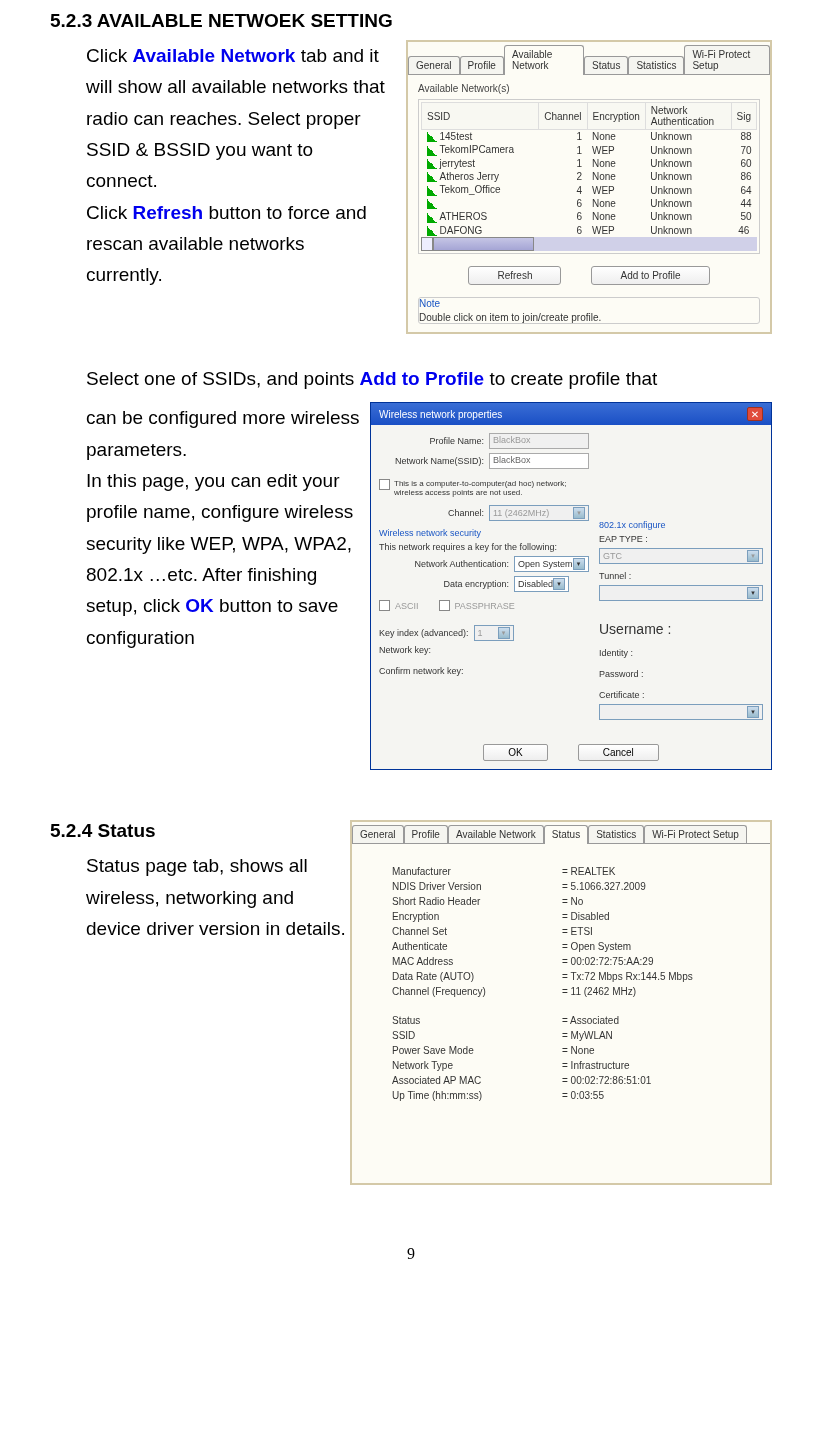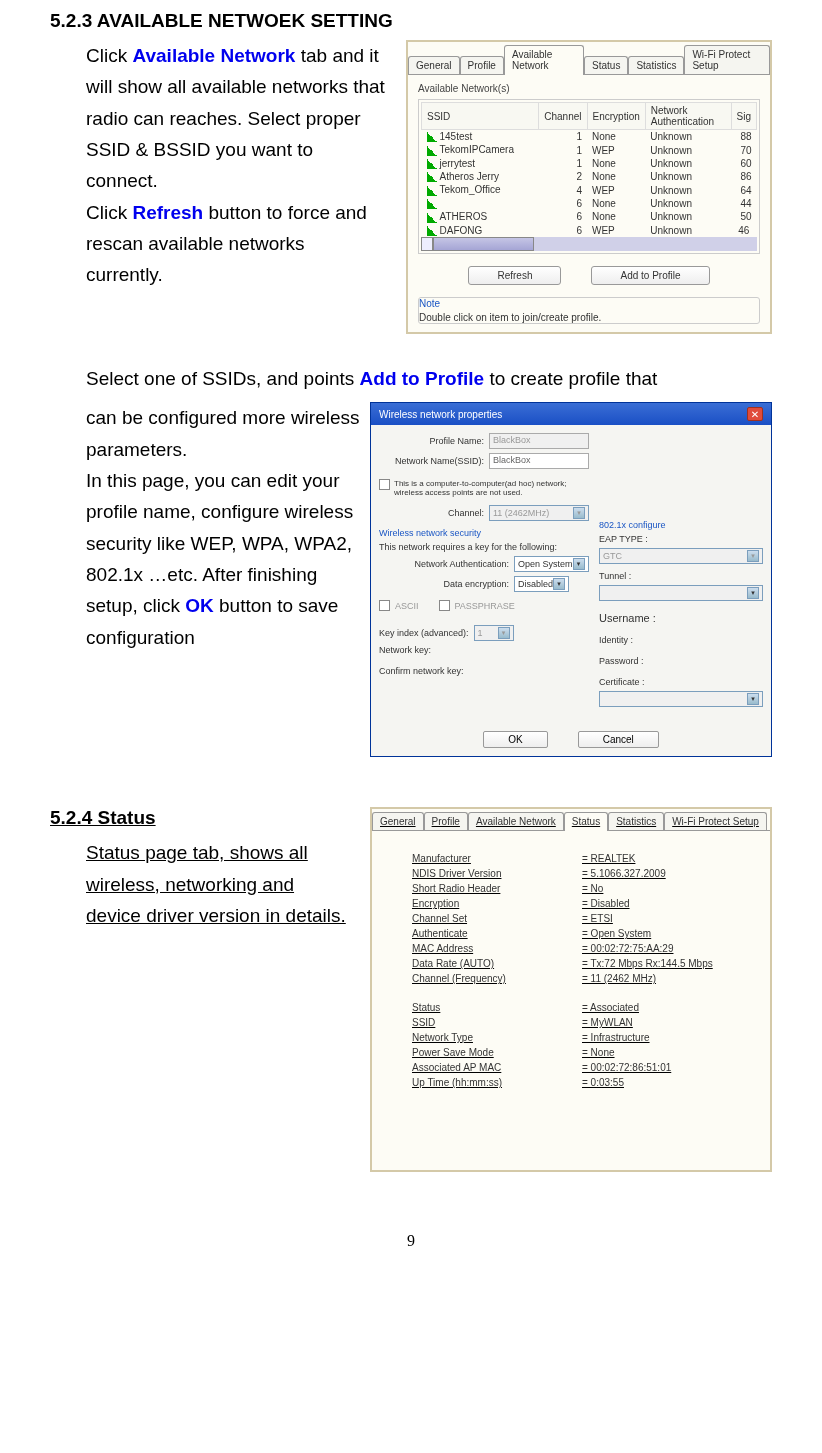--- a/index.html
+++ b/index.html
@@ -11,21 +11,21 @@
     
     .row1 { display: flex; gap: 20px; margin-bottom: 30px; }
     .row1-left { margin-left: 36px; width: 300px; }
     .row1-right { flex: 1; }
     
     .row2-intro { margin-left: 36px; font-size: 19px; line-height: 1.6; margin-bottom: 8px; }
     .row2 { display: flex; gap: 4px; margin-bottom: 50px; }
     .row2-left { margin-left: 36px; width: 280px; }
     .row2-right { flex: 1; }
     
-    .row3 { display: flex; gap: 20px; margin-bottom: 40px; text-decoration: underline; }
+    .row3 { display: flex; margin-bottom: 40px; }
     .row3-left { width: 300px; }
     .row3-left .body-text { margin-left: 36px; }
     .row3-right { flex: 1; }
     
     
     .panel1 { border: 2px solid #d4c9a8; background: #fdfcf5; padding: 0; font-size: 10px; font-family: Tahoma, sans-serif; }
     .tabs-row { display: flex; align-items: flex-end; border-bottom: 1px solid #999; padding-top: 3px; background: #fdfcf5; }
     .tab { padding: 3px 7px; border: 1px solid #999; border-bottom: none; margin-right: 0px; background: #f5f5f0; border-radius: 3px 3px 0 0; font-size: 10px; color: #333; }
     .tab.active { background: #fdfcf5; position: relative; z-index: 1; margin-bottom: -1px; padding-bottom: 4px; }
     .panel1-body { padding: 8px 10px; }
@@ -263,21 +263,21 @@
           <div style="font-size:9px;color:#333">EAP TYPE :</div>
           <div class="select-box disabled" style="background:#f0f0f0;color:#999">
               <span>GTC</span>
               <span class="arrow">▾</span>
             </div>
           <div style="font-size:9px;color:#333;margin-top:3px">Tunnel :</div>
           <div class="select-box disabled" style="background:#f0f0f0">
               <span></span>
               <span class="arrow">▾</span>
             </div>
-          <div style="font-size:11px;color:#333;margin-top:7px">Username :</div>
+          <div style="font-size:14px;color:#333;margin-top:16px">Username :</div>
           <div class="input-box"></div>
           <div style="font-size:9px;color:#333;margin-top:3px">Identity :</div>
           <div class="input-box"></div>
           <div style="font-size:9px;color:#333;margin-top:3px">Password :</div>
           <div class="input-box"></div>
           <div style="font-size:9px;color:#333;margin-top:3px">Certificate :</div>
           <div class="select-box disabled" style="background:#f0f0f0">
               <span></span>
               <span class="arrow">▾</span>
             </div>
@@ -346,28 +346,28 @@
           <div class="status-gap"></div>
           <div class="status-row">
             <div class="status-key">Status</div>
             <div class="status-val">= Associated</div>
           </div>
           <div class="status-row">
             <div class="status-key">SSID</div>
             <div class="status-val">= MyWLAN</div>
           </div>
           <div class="status-row">
+            <div class="status-key">Power Save Mode</div>
+            <div class="status-val">= None</div>
+          </div>
+          <div class="status-row">
             <div class="status-key">Network Type</div>
             <div class="status-val">= Infrastructure</div>
           </div>
           <div class="status-row">
-            <div class="status-key">Power Save Mode</div>
-            <div class="status-val">= None</div>
-          </div>
-          <div class="status-row">
             <div class="status-key">Associated AP MAC</div>
             <div class="status-val">= 00:02:72:86:51:01</div>
           </div>
           <div class="status-row">
             <div class="status-key">Up Time (hh:mm:ss)</div>
             <div class="status-val">= 0:03:55</div>
           </div>
         </div>
     </div>
   </div>

